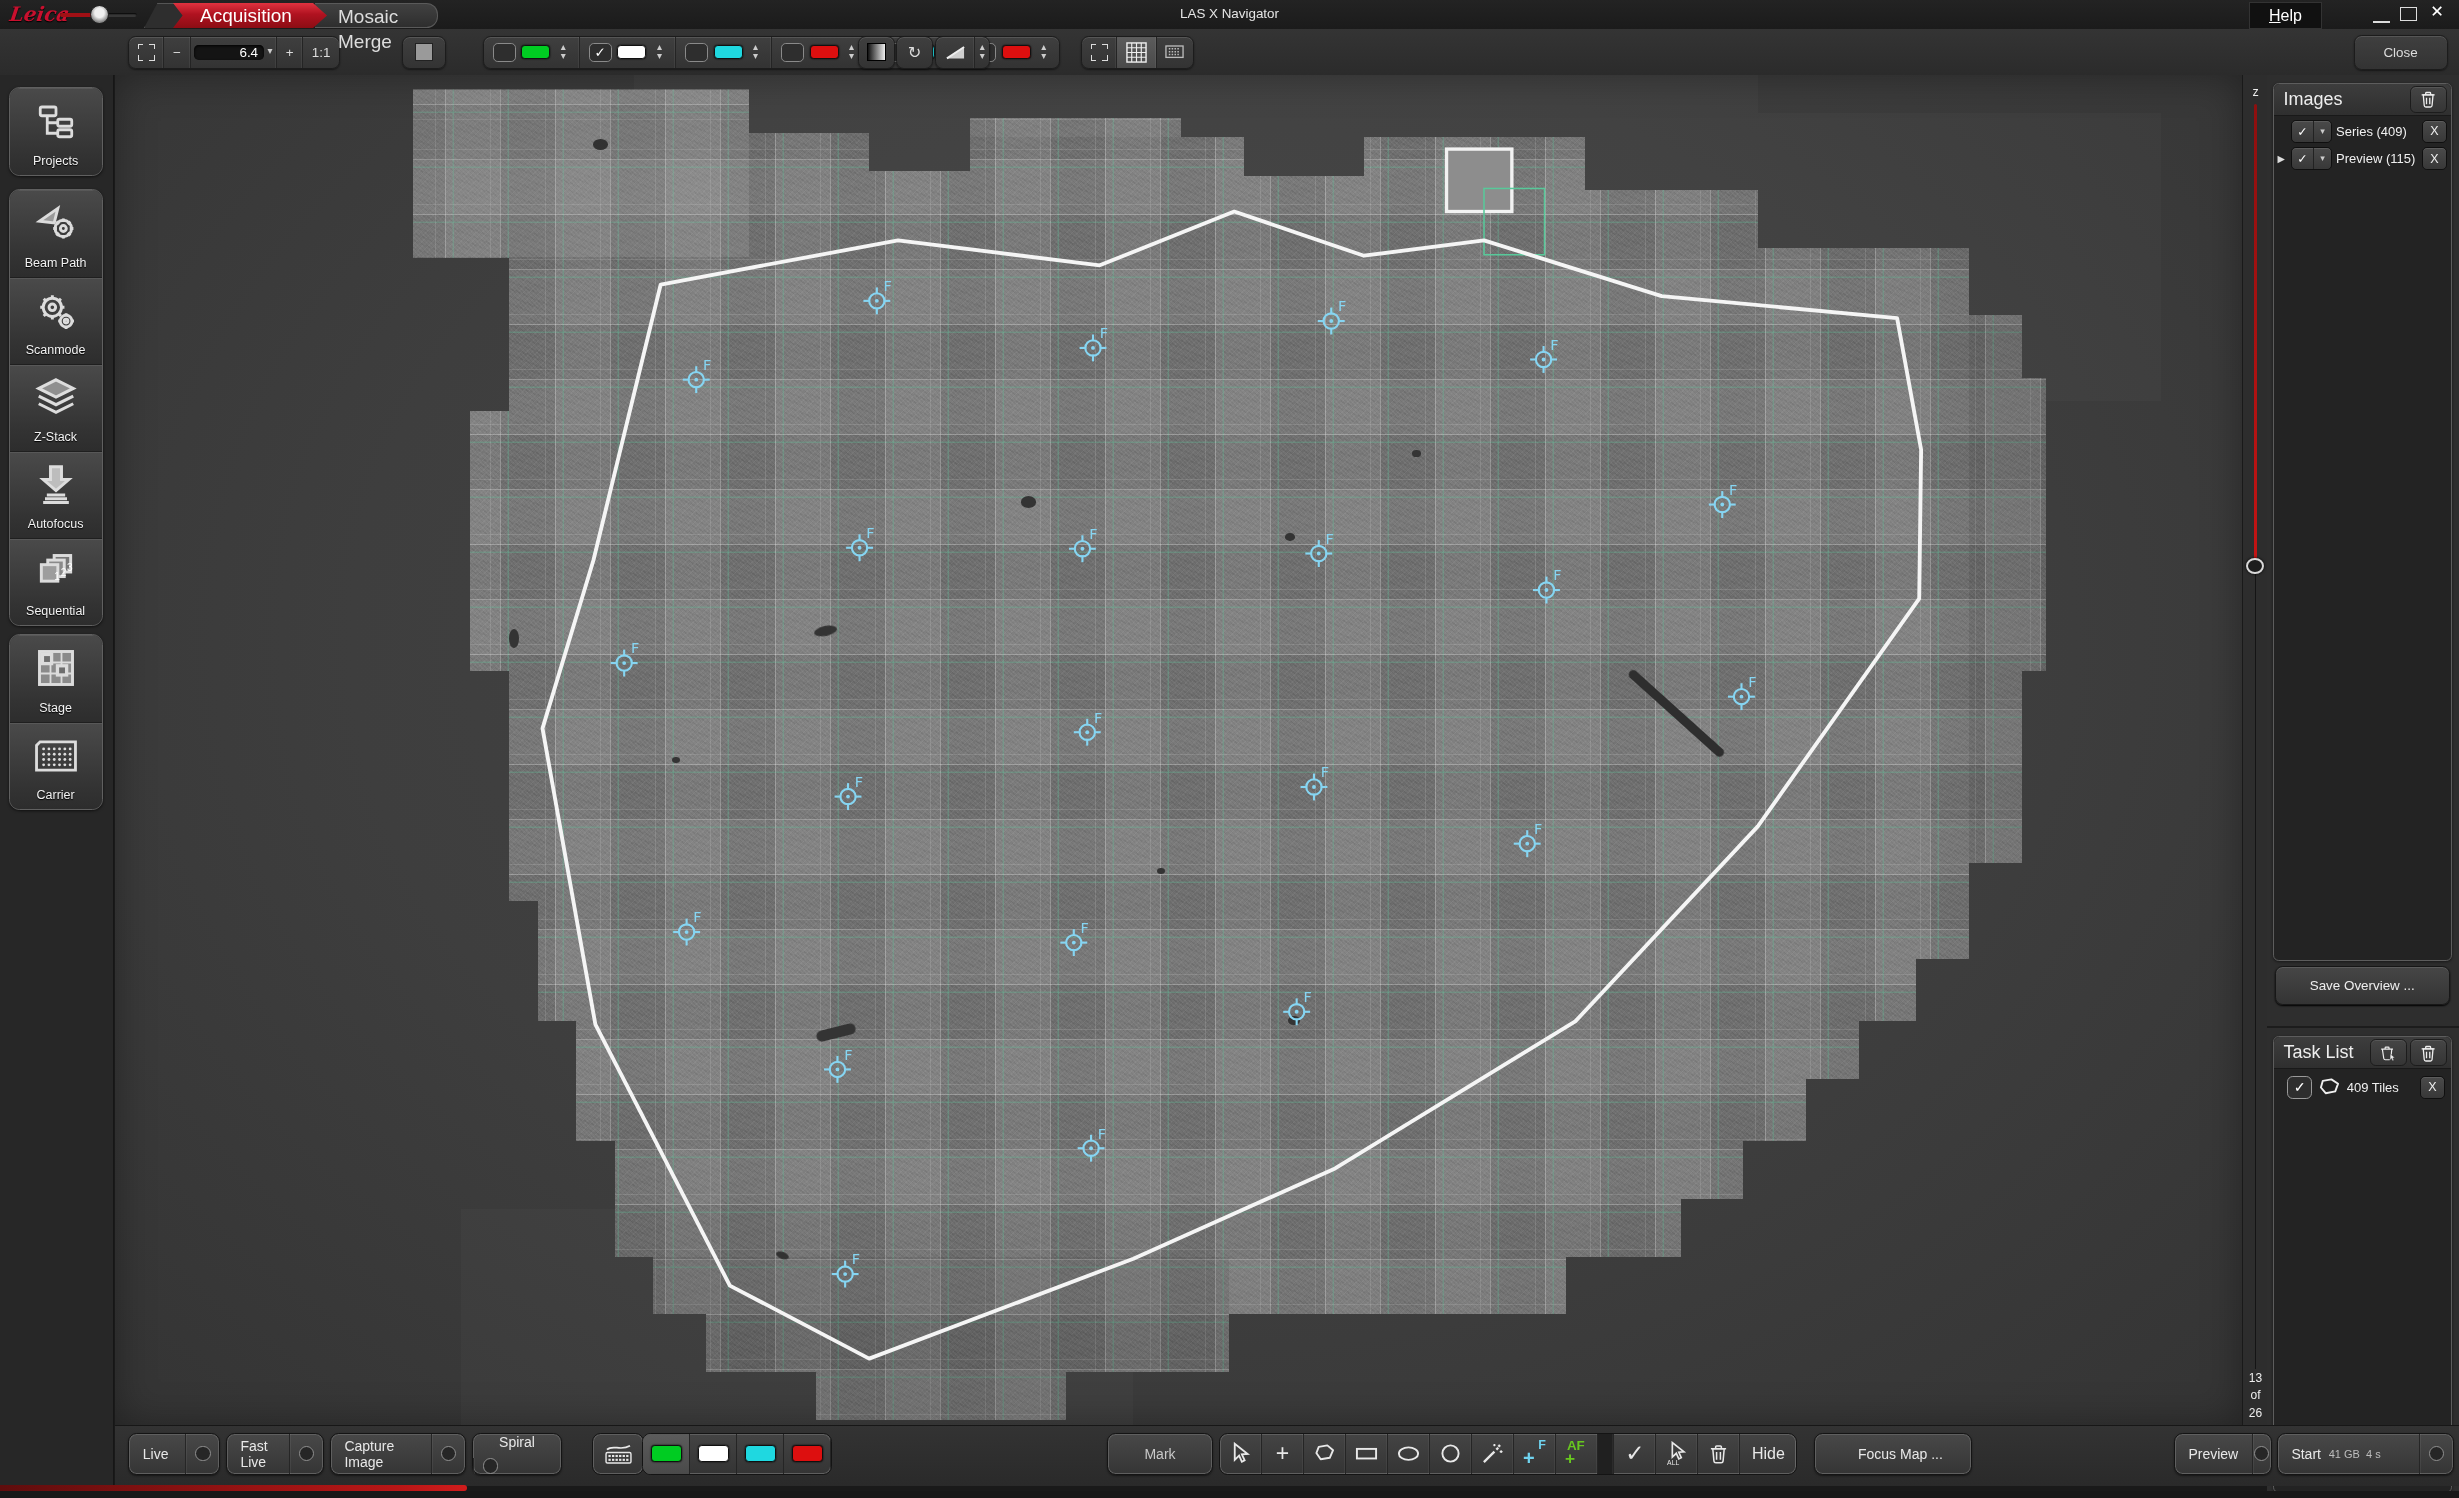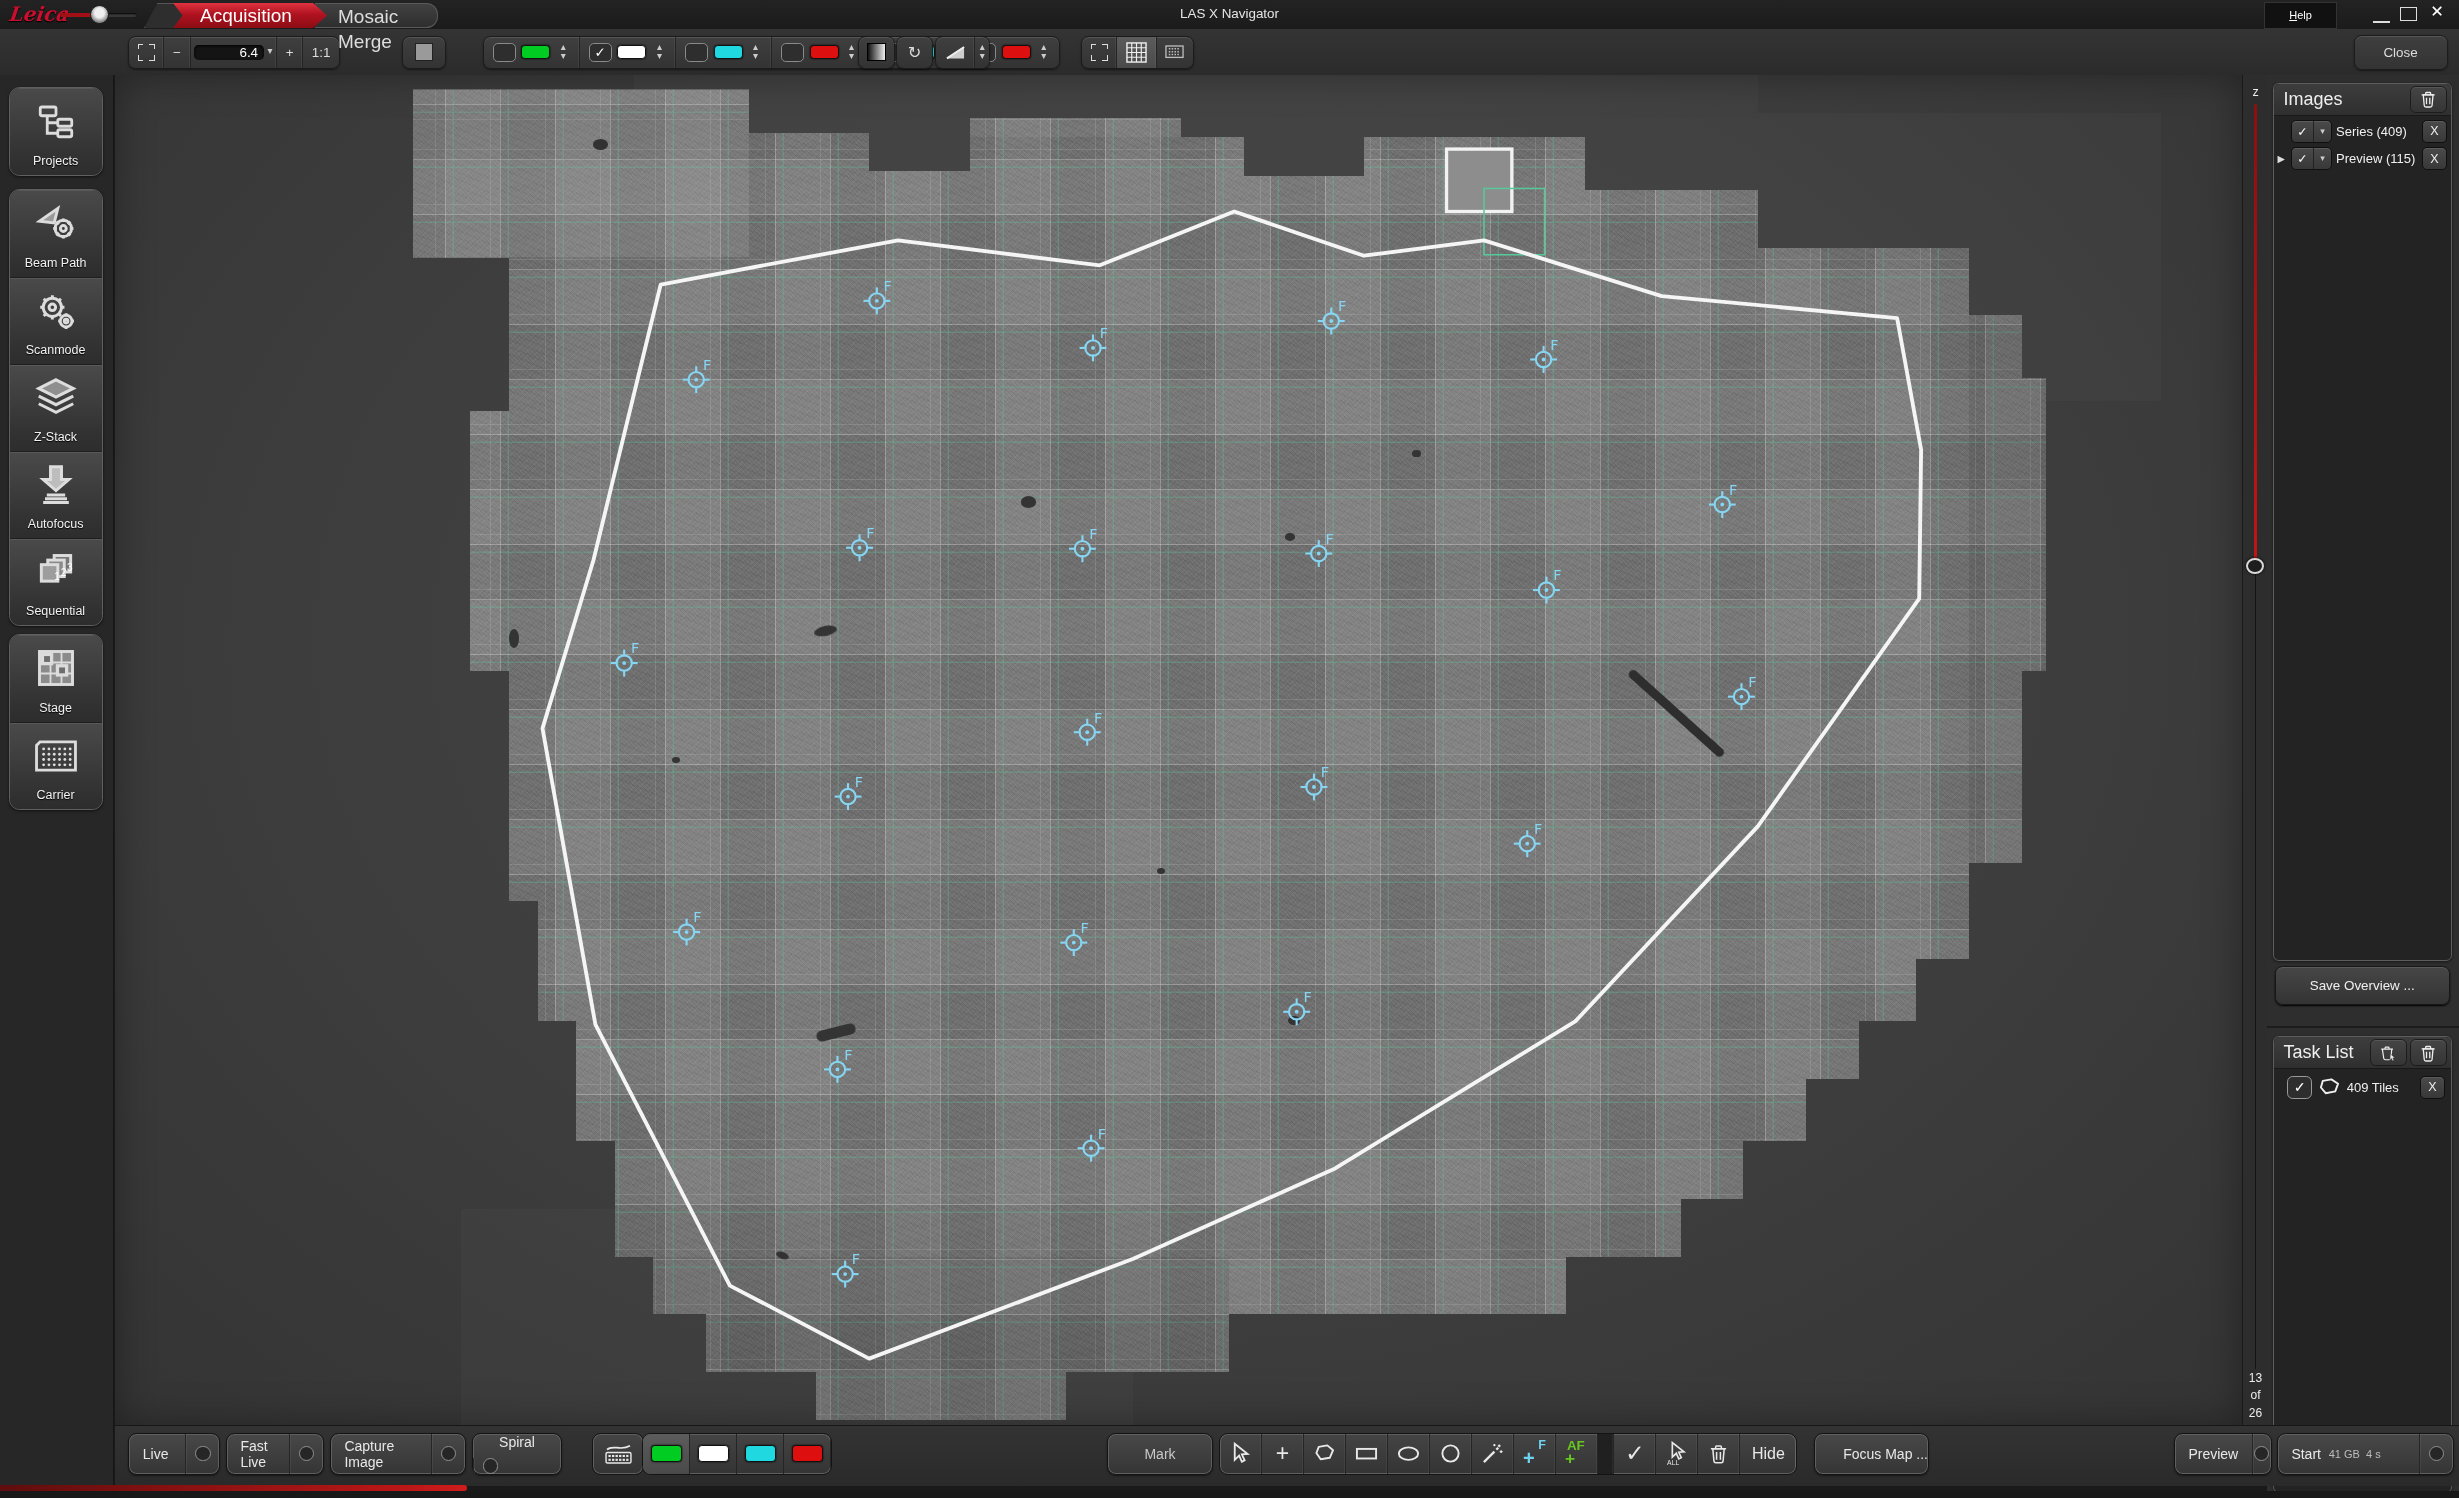--- a/index.html
+++ b/index.html
@@ -20,22 +20,22 @@
   #tabstrip{left:144px;top:2.9px;height:25px;}
   .tab{height:25px;line-height:25px;font-size:19px;display:inline-block;box-sizing:border-box;}
   #tab-acq{position:absolute;left:29px;width:154px;padding-left:27px;color:#fff;
         background:linear-gradient(#e03340 0%,#b01220 45%,#8c0d14 100%);
         clip-path:polygon(0 0,140px 0,154px 12.5px,140px 25px,0 25px,9.6px 12.5px);z-index:2;}
   #tab-lead{position:absolute;left:0;width:44px;height:25px;background:#2e2e2e;border:1px solid #555;
         clip-path:polygon(13.4px 0,44px 0,44px 25px,0 25px);z-index:1;}
   #tab-mosaic{position:absolute;left:171px;width:123px;padding-left:23px;color:#ddd;background:linear-gradient(#414141,#2e2e2e);
         border:1px solid #5a5a5a;border-left:none;border-radius:0 11.5px 11.5px 0;z-index:1;}
   #win-title{left:0;right:0;top:5.8px;text-align:center;font-size:13.4px;color:#e5e5e5;}
-  #help-btn{right:122px;top:1.9px;width:71px;height:25px;background:#111;border:1px solid #333;
-        text-align:center;line-height:25px;font-size:11px;color:#fff;}
+  #help-btn{right:137px;top:1.9px;width:71px;height:25px;background:#111;border:1px solid #333;
+        text-align:center;line-height:25px;font-size:16px;color:#fff;}
   #help-btn::first-letter{text-decoration:underline;}
   .winctl{top:6.7px;width:21px;height:15.4px;text-align:center;line-height:14.4px;font-size:12.5px;color:#fff;
         font-family:"DejaVu Sans",sans-serif;}
   #win-min{right:69px;border-bottom:2.9px solid #ddd;height:9.6px;top:11.5px;width:17.3px;}
   #win-max{right:42px;width:15.4px;height:12.5px;border:1.9px solid #ddd;}
   #win-close{right:11.5px;font-size:16.3px;font-weight:bold;top:4.8px;}
 
   
   #toolbar{left:0;top:29px;width:2459px;height:46px;background:linear-gradient(#343434,#2b2b2b);
         border-bottom:1.9px solid #191919;}
@@ -873,21 +873,21 @@
       <svg width="19" height="21" viewBox="0 0 20 22">
         <path d="M4,6 h12 l-1.2,13 a2,2 0 0 1 -2,1.8 h-5.6 a2,2 0 0 1 -2,-1.8 Z" stroke-width="1.6"></path>
         <path d="M2,6 h16 M7,6 V4 a1,1 0 0 1 1,-1 h4 a1,1 0 0 1 1,1 V6 M8,9.5v8 M12,9.5v8" stroke-width="1.6"></path>
       </svg>
     </div>
     <div class="tool" style="width:56px;">
       <span>Hide</span>
     </div>
   </div>
 
-  <div class="bb-btn" style="left:1699px;width:113px;justify-content:flex-end;">
+  <div class="bb-btn" style="left:1699px;width:113px;justify-content:flex-start;padding-left:43px;">
     <span>Focus Map ...</span>
   </div>
 
   <div class="bb-btn" style="left:2059px;width:96px;">
     <span class="txt">Preview</span>
     <span class="circle-wrap">
         <span class="ind-circle"></span>
       </span>
   </div>
   <div class="bb-btn" style="left:2162px;width:175px;">

